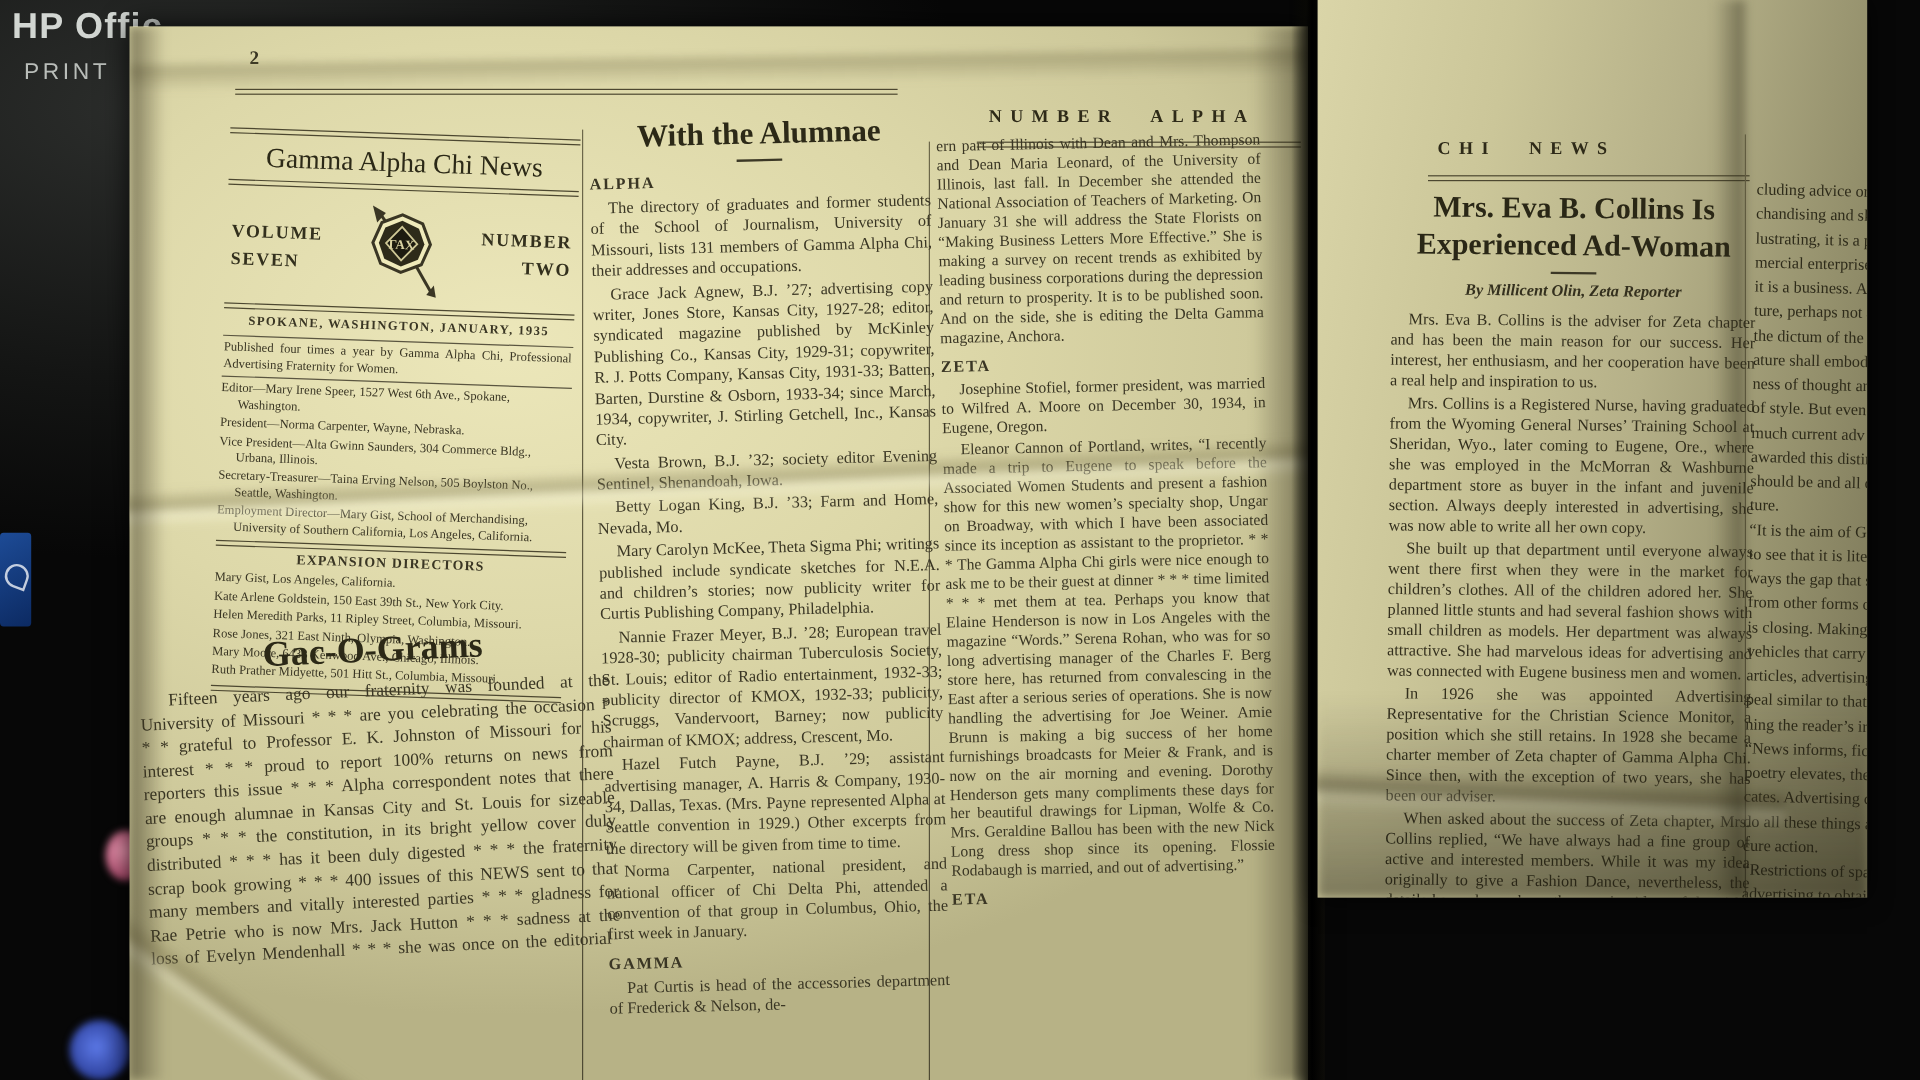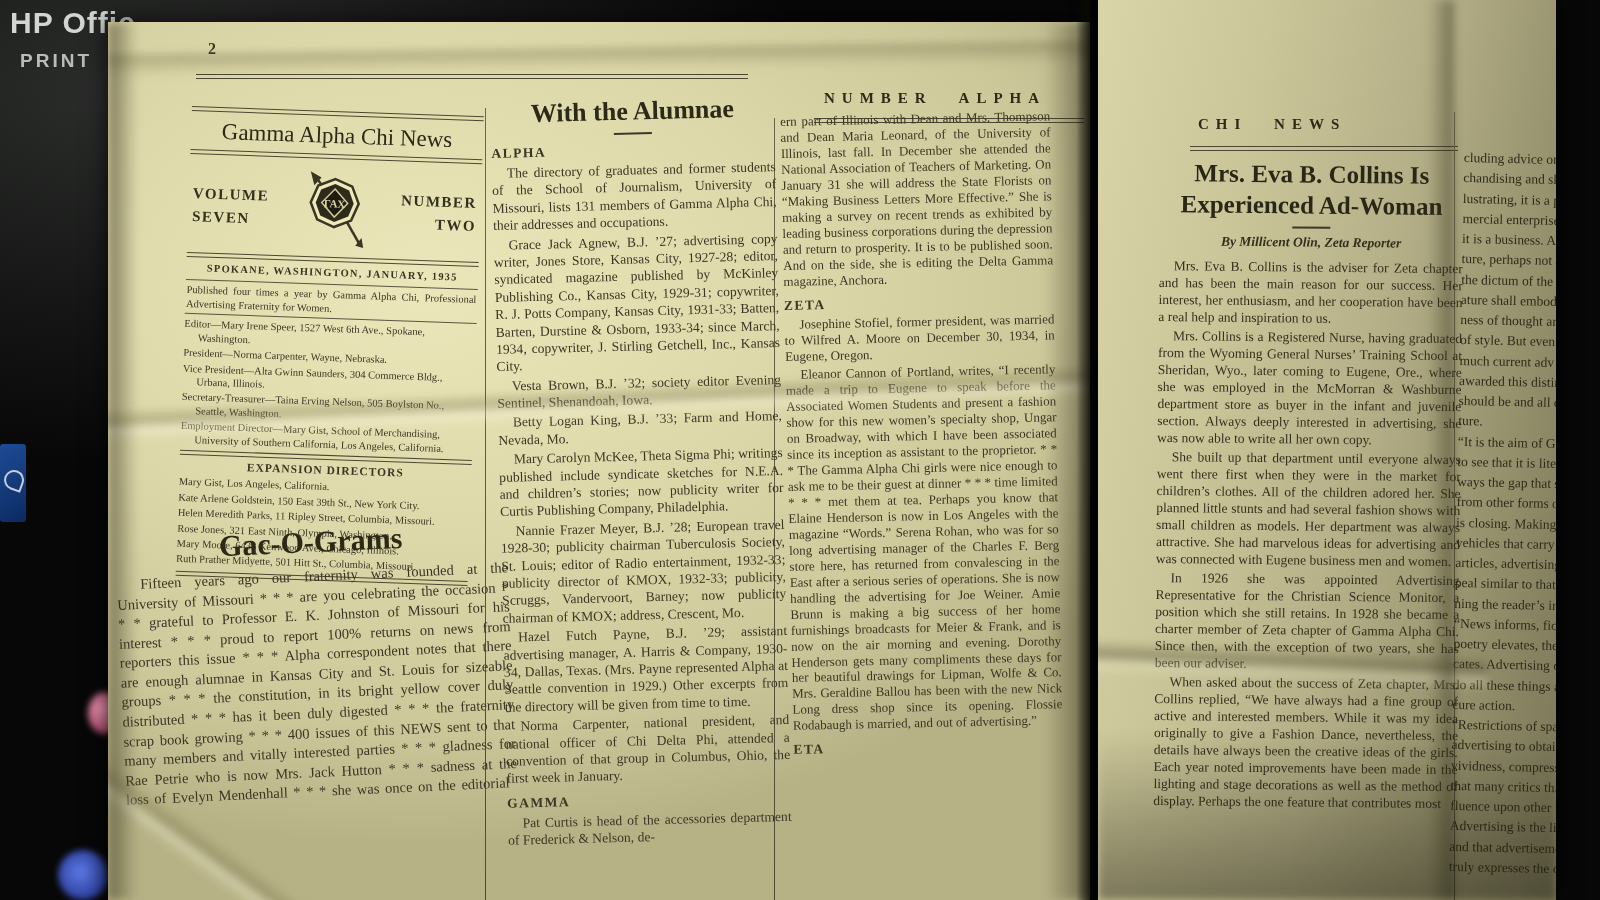--- a/index.html
+++ b/index.html
@@ -6,37 +6,37 @@
   #canvas{position:relative;width:1600px;height:900px;overflow:hidden;
     font-family:"Liberation Serif","DejaVu Serif",serif;color:#3a3624;}
 
   
   .printer{position:absolute;inset:0;background:
     radial-gradient(900px 500px at 8% 10%, #2c2e2c 0%, #141514 45%, #070707 75%);}
   .hp-brand{position:absolute;left:10px;top:6px;font-family:"Liberation Sans",sans-serif;
     font-weight:bold;font-size:30px;color:#d2d6d2;letter-spacing:1px;}
   .hp-sub{position:absolute;top:50px;font-family:"Liberation Sans",sans-serif;
     font-size:19px;color:#b9bdb9;letter-spacing:3px;}
-  .hp-print{left:20px;font-weight:bold;} .hp-fax{left:148px;}
+  .hp-print{left:20px;} .hp-fax{left:148px;}
   .energy{position:absolute;left:0;top:444px;width:26px;height:78px;
     background:linear-gradient(150deg,#1d4b96,#0c2a62);border-radius:3px;}
   .energy::after{content:"";position:absolute;left:4px;top:26px;width:16px;height:16px;
     border:2px solid rgba(255,255,255,.75);border-radius:50% 50% 0 50%;transform:rotate(20deg);}
   .blob{position:absolute;border-radius:50%;filter:blur(3px);}
   .blob.pink{left:88px;top:692px;width:34px;height:42px;
     background:radial-gradient(circle at 40% 40%, #ef9ab4, #b44f72 70%, transparent);}
   .blob.blue{left:58px;top:850px;width:50px;height:50px;
     background:radial-gradient(circle at 45% 45%, #5d7ae8, #2c3f9a 70%, transparent);}
 
   
   .page{position:absolute;overflow:hidden;}
   .page-left{left:108px;top:22px;width:982px;height:878px;
     background:radial-gradient(820px 560px at 32% 30%, #ece7ba 0%, #ddd8a9 45%, #cdc89a 78%, #b7b286 100%);
     box-shadow:0 0 22px rgba(0,0,0,.8);}
-  .page-right{left:1098px;top:0;width:458px;height:900px;
+  .page-right{left:1098px;top:0;width:458px;height:748px;
     background:linear-gradient(100deg, #dad5a8 0%, #cbc699 28%, #b5b088 55%, #94906c 80%, #787456 100%);
     box-shadow:0 0 20px rgba(0,0,0,.8);}
   .gutter{position:absolute;left:1076px;top:0;width:28px;height:900px;
     background:linear-gradient(90deg, transparent 0%, rgba(10,10,5,.75) 45%, rgba(0,0,0,.92) 62%, rgba(25,22,12,.35) 100%);}
 
   
   .crease{position:absolute;filter:blur(4px);pointer-events:none;}
   .c-l1{left:-12px;top:366px;width:1010px;height:30px;transform:rotate(-2.6deg);
     background:linear-gradient(rgba(0,0,0,0), rgba(105,98,60,.42) 42%, rgba(255,253,228,.5) 62%, rgba(0,0,0,0));}
   .c-l2{left:-60px;top:700px;width:520px;height:34px;transform:rotate(36deg);transform-origin:left center;

